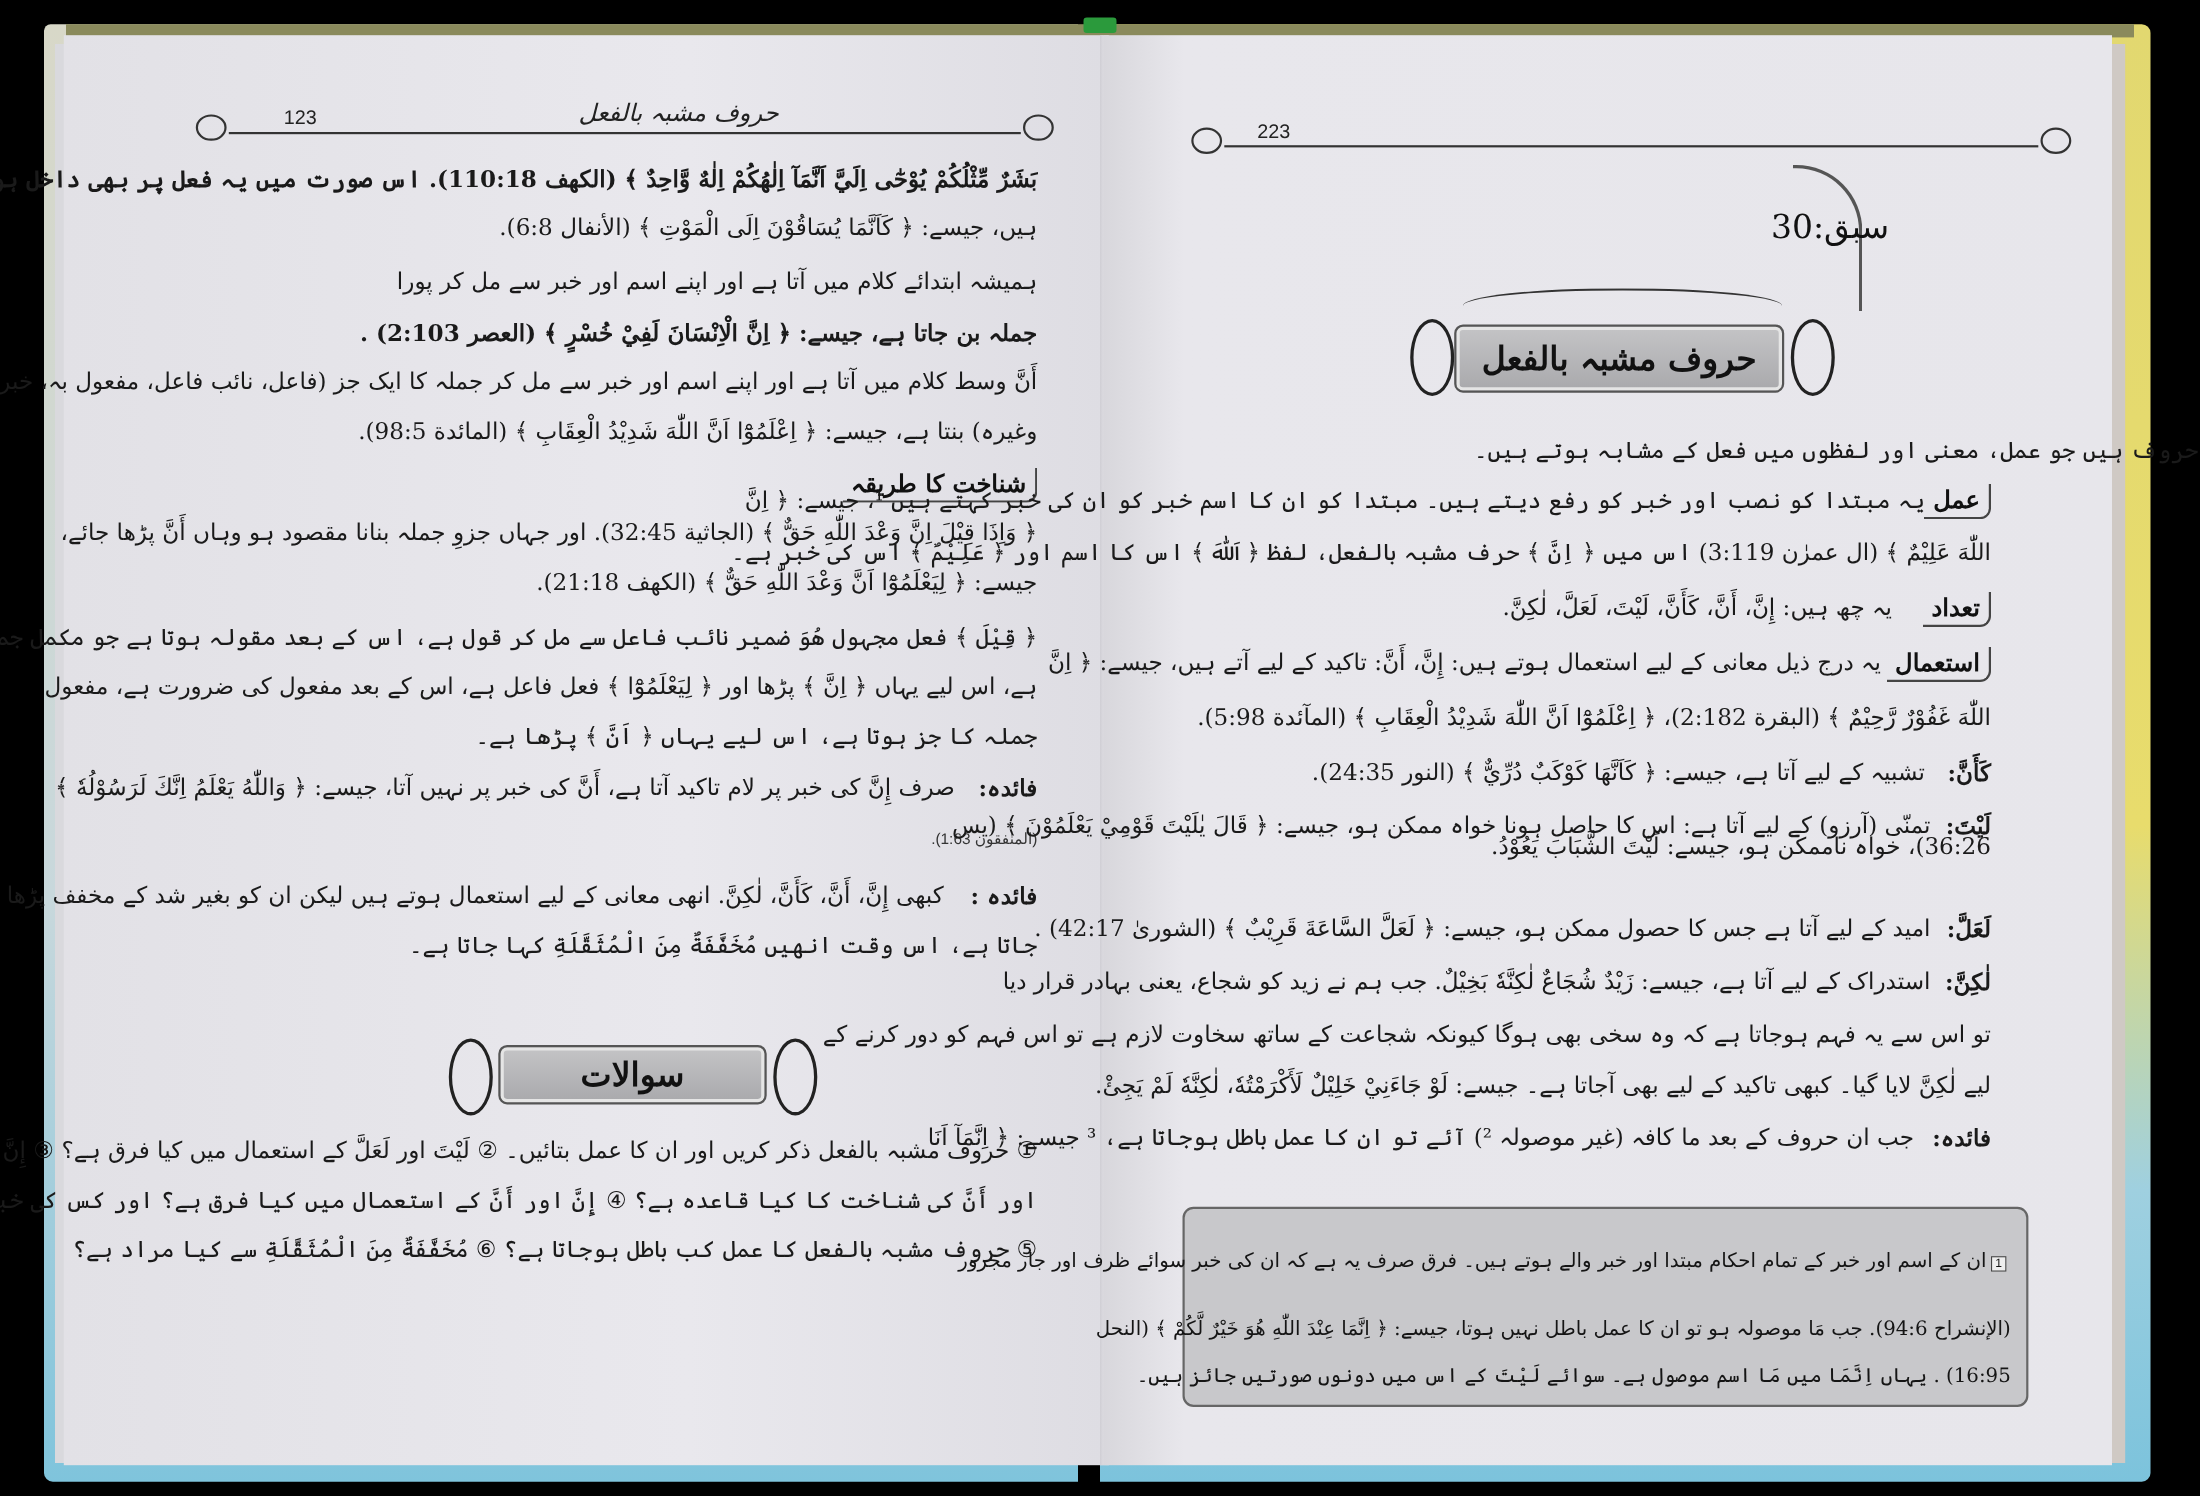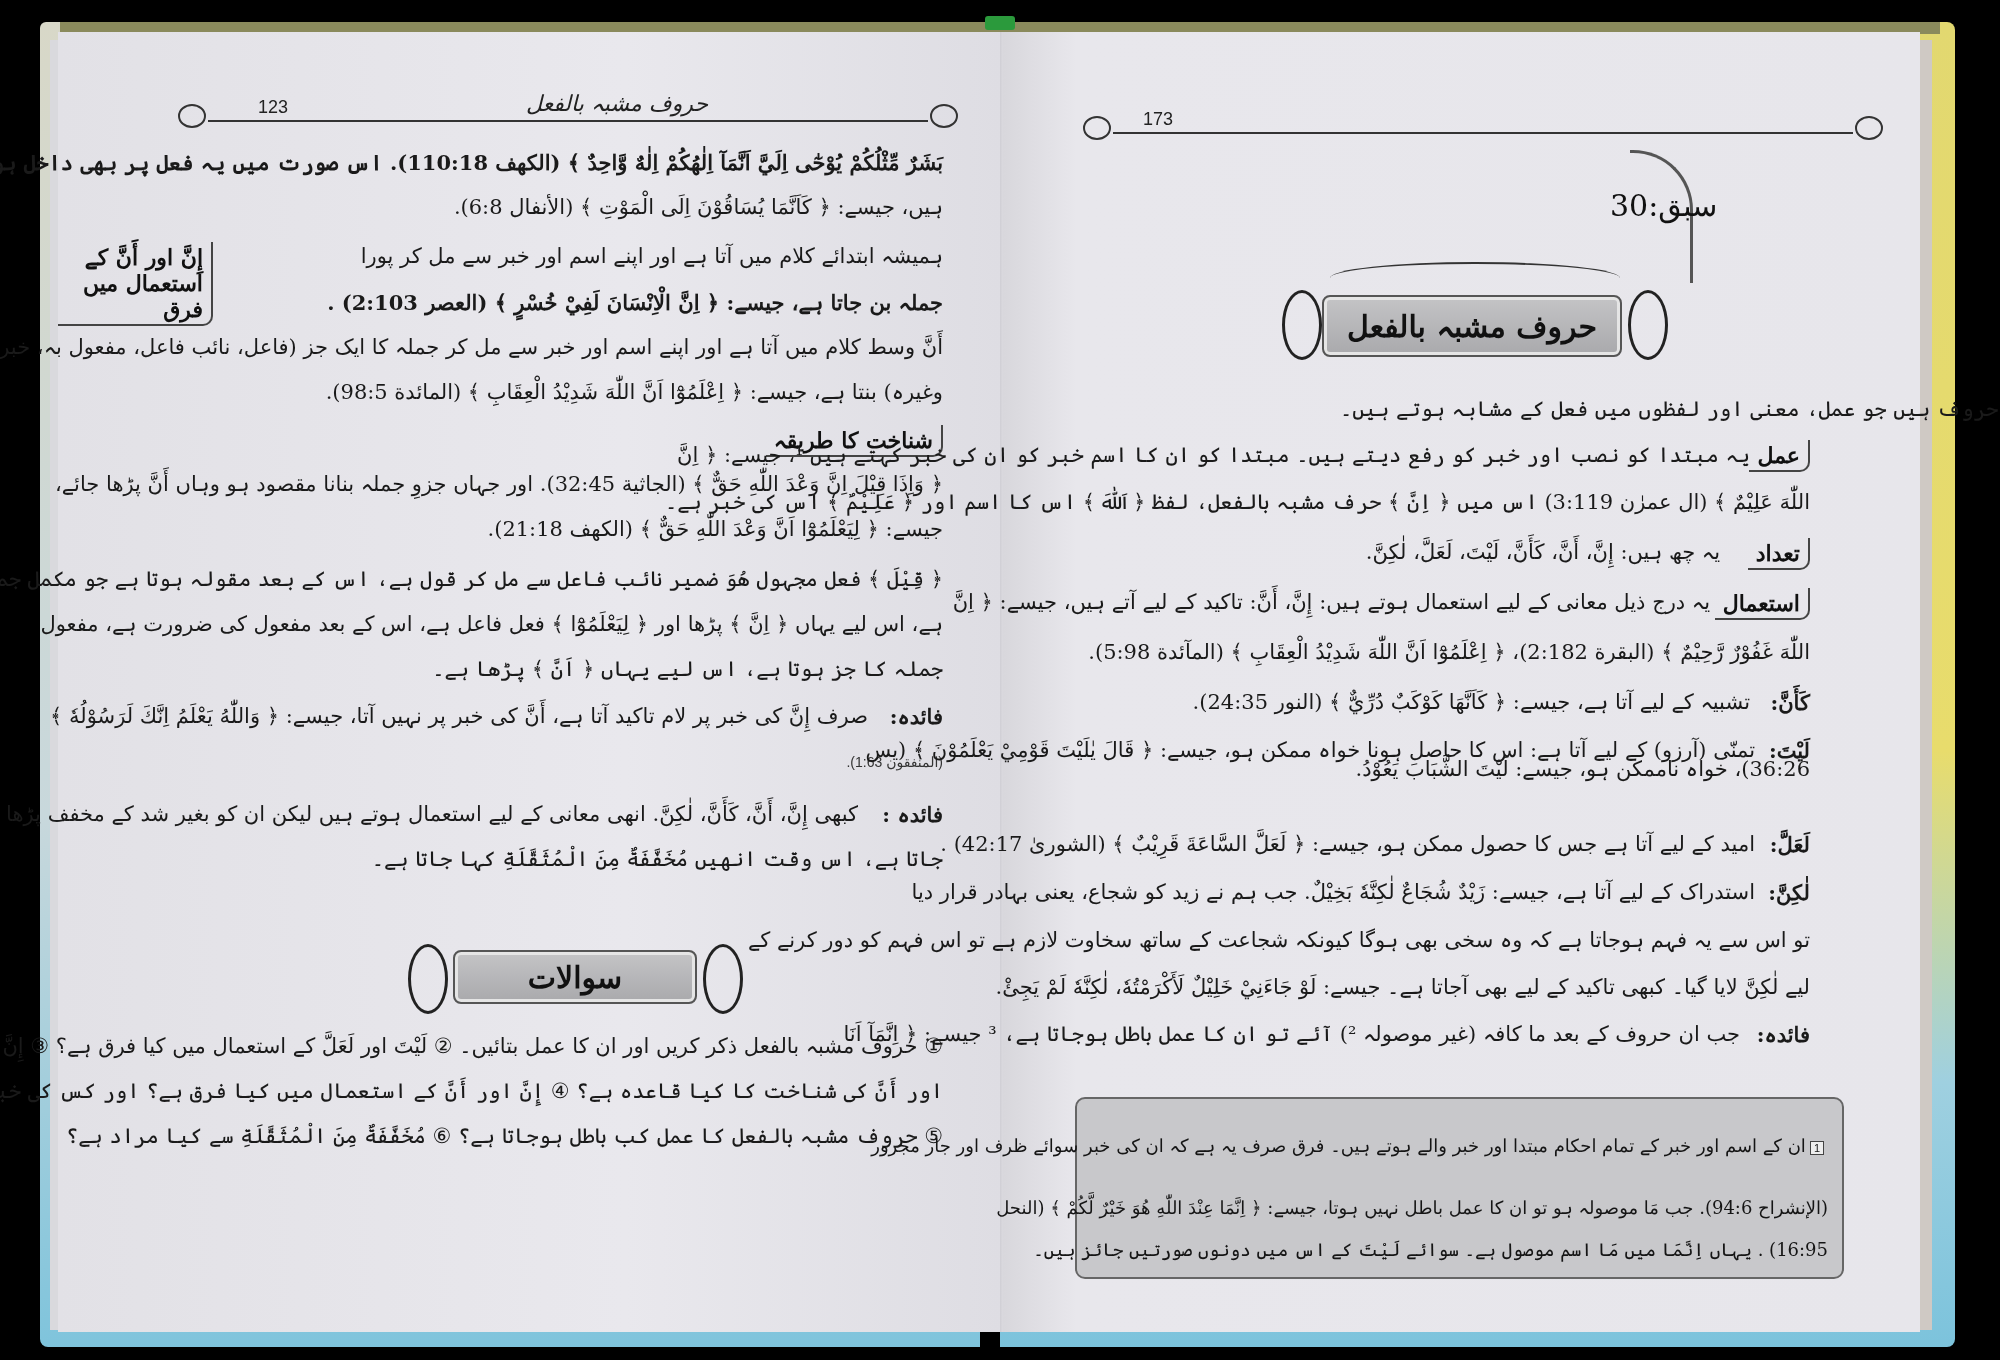--- a/index.html
+++ b/index.html
@@ -53,21 +53,20 @@
     <div class="rule"></div>
     <div class="curl" style="left:0;"></div>
     <div class="curl" style="right:0;"></div>
     <span class="pno" style="left:80px;">123</span>
     <span class="htitle" style="right:250px;">حروف مشبہ بالفعل</span>
   </div>
 
   <div class="line bold" style="right:60px;top:118px;width:820px;">بَشَرٌ مِّثْلُكُمْ يُوْحٰٓى اِلَيَّ اَنَّمَآ اِلٰهُكُمْ اِلٰهٌ وَّاحِدٌ ﴾ (الكهف 110:18). اس صورت میں یہ فعل پر بھی داخل ہوجاتے</div>
   <div class="line" style="right:60px;top:163px;">ہیں، جیسے: ﴿ كَاَنَّمَا يُسَاقُوْنَ اِلَى الْمَوْتِ ﴾ (الأنفال 6:8).</div>
 
-  <div class="label-tab" style="right:790px;top:210px;">إِنَّ اور أَنَّ کے استعمال میں فرق</div>
   <div class="line" style="right:60px;top:212px;width:430px;">ہمیشہ ابتدائے کلام میں آتا ہے اور اپنے اسم اور خبر سے مل کر پورا</div>
 
   <div class="line" style="right:60px;top:258px;font-weight:bold;">جملہ بن جاتا ہے، جیسے: ﴿ اِنَّ الْاِنْسَانَ لَفِيْ خُسْرٍ ﴾ (العصر 2:103) .</div>
   <div class="line" style="right:60px;top:303px;width:820px;">أَنَّ وسط کلام میں آتا ہے اور اپنے اسم اور خبر سے مل کر جملہ کا ایک جز (فاعل، نائب فاعل، مفعول بہ، خبر</div>
   <div class="line" style="right:60px;top:348px;">وغیرہ) بنتا ہے، جیسے: ﴿ اِعْلَمُوْٓا اَنَّ اللّٰهَ شَدِيْدُ الْعِقَابِ ﴾ (المائدة 98:5).</div>
 
   <div class="label-tab" style="right:60px;top:393px;">شناخت کا طریقہ</div>
 
   <div class="line" style="right:60px;top:440px;width:820px;">﴿ وَاِذَا قِيْلَ اِنَّ وَعْدَ اللّٰهِ حَقٌّ ﴾ (الجاثية 32:45). اور جہاں جزوِ جملہ بنانا مقصود ہو وہاں أَنَّ پڑھا جائے،</div>
   <div class="line" style="right:60px;top:485px;">جیسے: ﴿ لِيَعْلَمُوْٓا اَنَّ وَعْدَ اللّٰهِ حَقٌّ ﴾ (الكهف 21:18).</div>
@@ -94,21 +93,21 @@
   <div class="line" style="right:60px;top:1092px;">⑤ حروف مشبہ بالفعل کا عمل کب باطل ہوجاتا ہے؟ ⑥ مُخَفَّفَةٌ مِنَ الْمُثَقَّلَةِ سے کیا مراد ہے؟</div>
 </div>
 
 <div class="gutter"></div>
 
 <div class="page page-right">
   <div class="hdr" style="left:80px;top:74px;width:800px;">
     <div class="rule"></div>
     <div class="curl" style="left:0;"></div>
     <div class="curl" style="right:0;"></div>
-    <span class="pno" style="left:60px;">173</span>
+    <span class="pno" style="left:60px;">223</span>
   </div>
 </div>
 
 <div class="lesson-swirl"></div>
 <div class="lesson-no">سبق:30</div>
 
 <div class="ornament" style="left:1330px;top:262px;width:290px;"></div>
 <div class="scroll" style="left:1282px;top:290px;"></div>
 <div class="title-box" style="left:1322px;top:295px;width:296px;height:58px;">
   <span>حروف مشبہ بالفعل</span>

